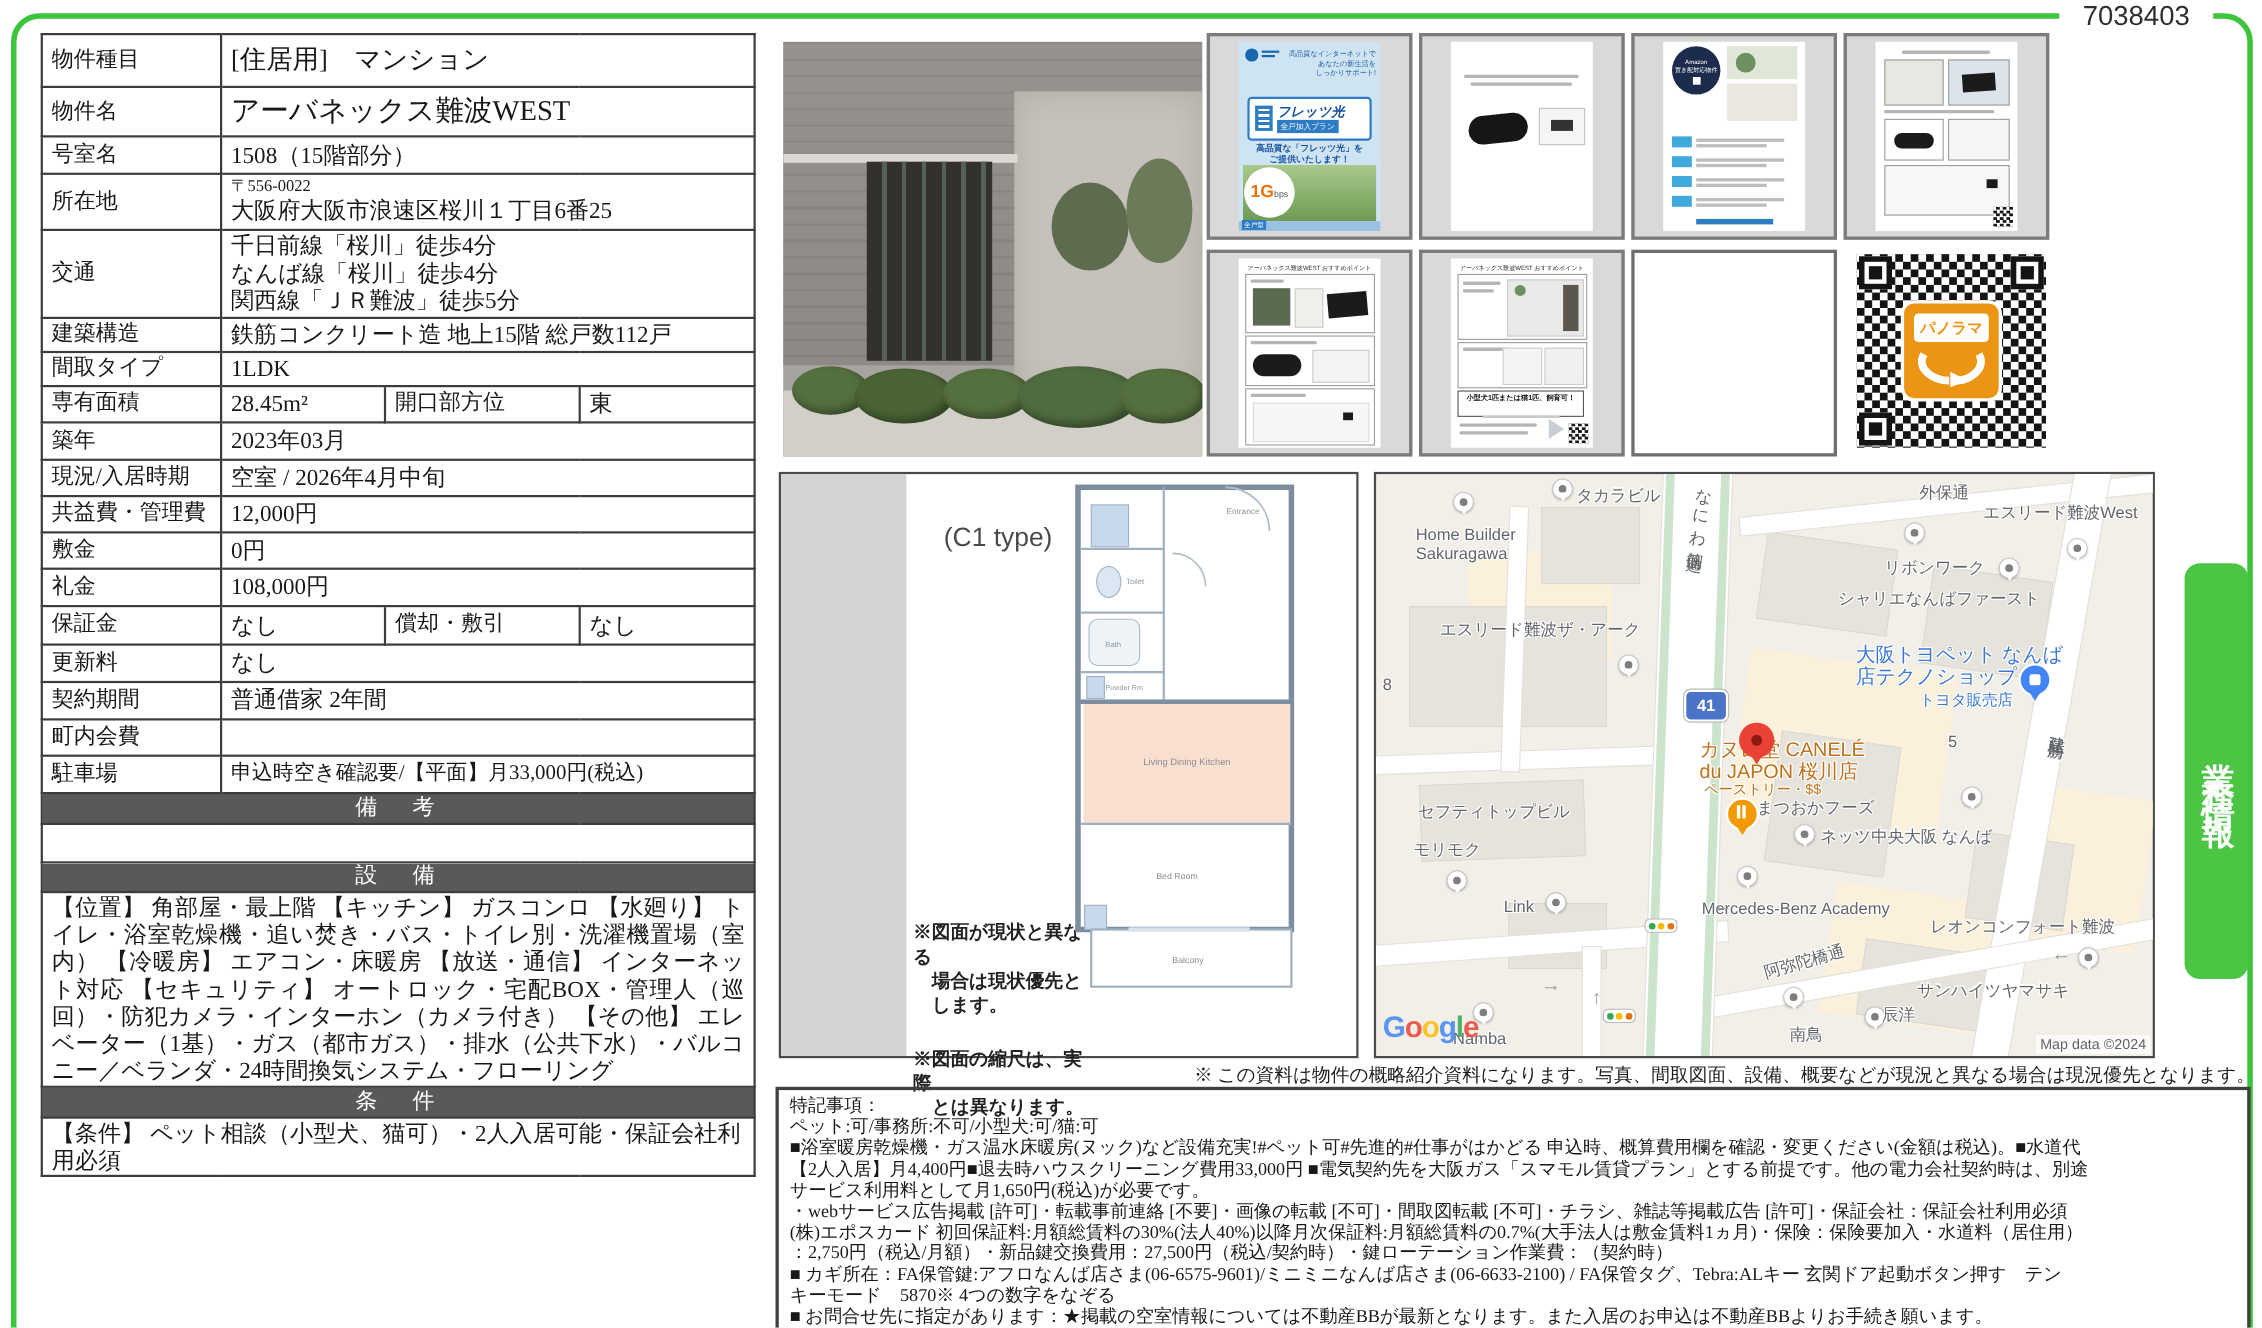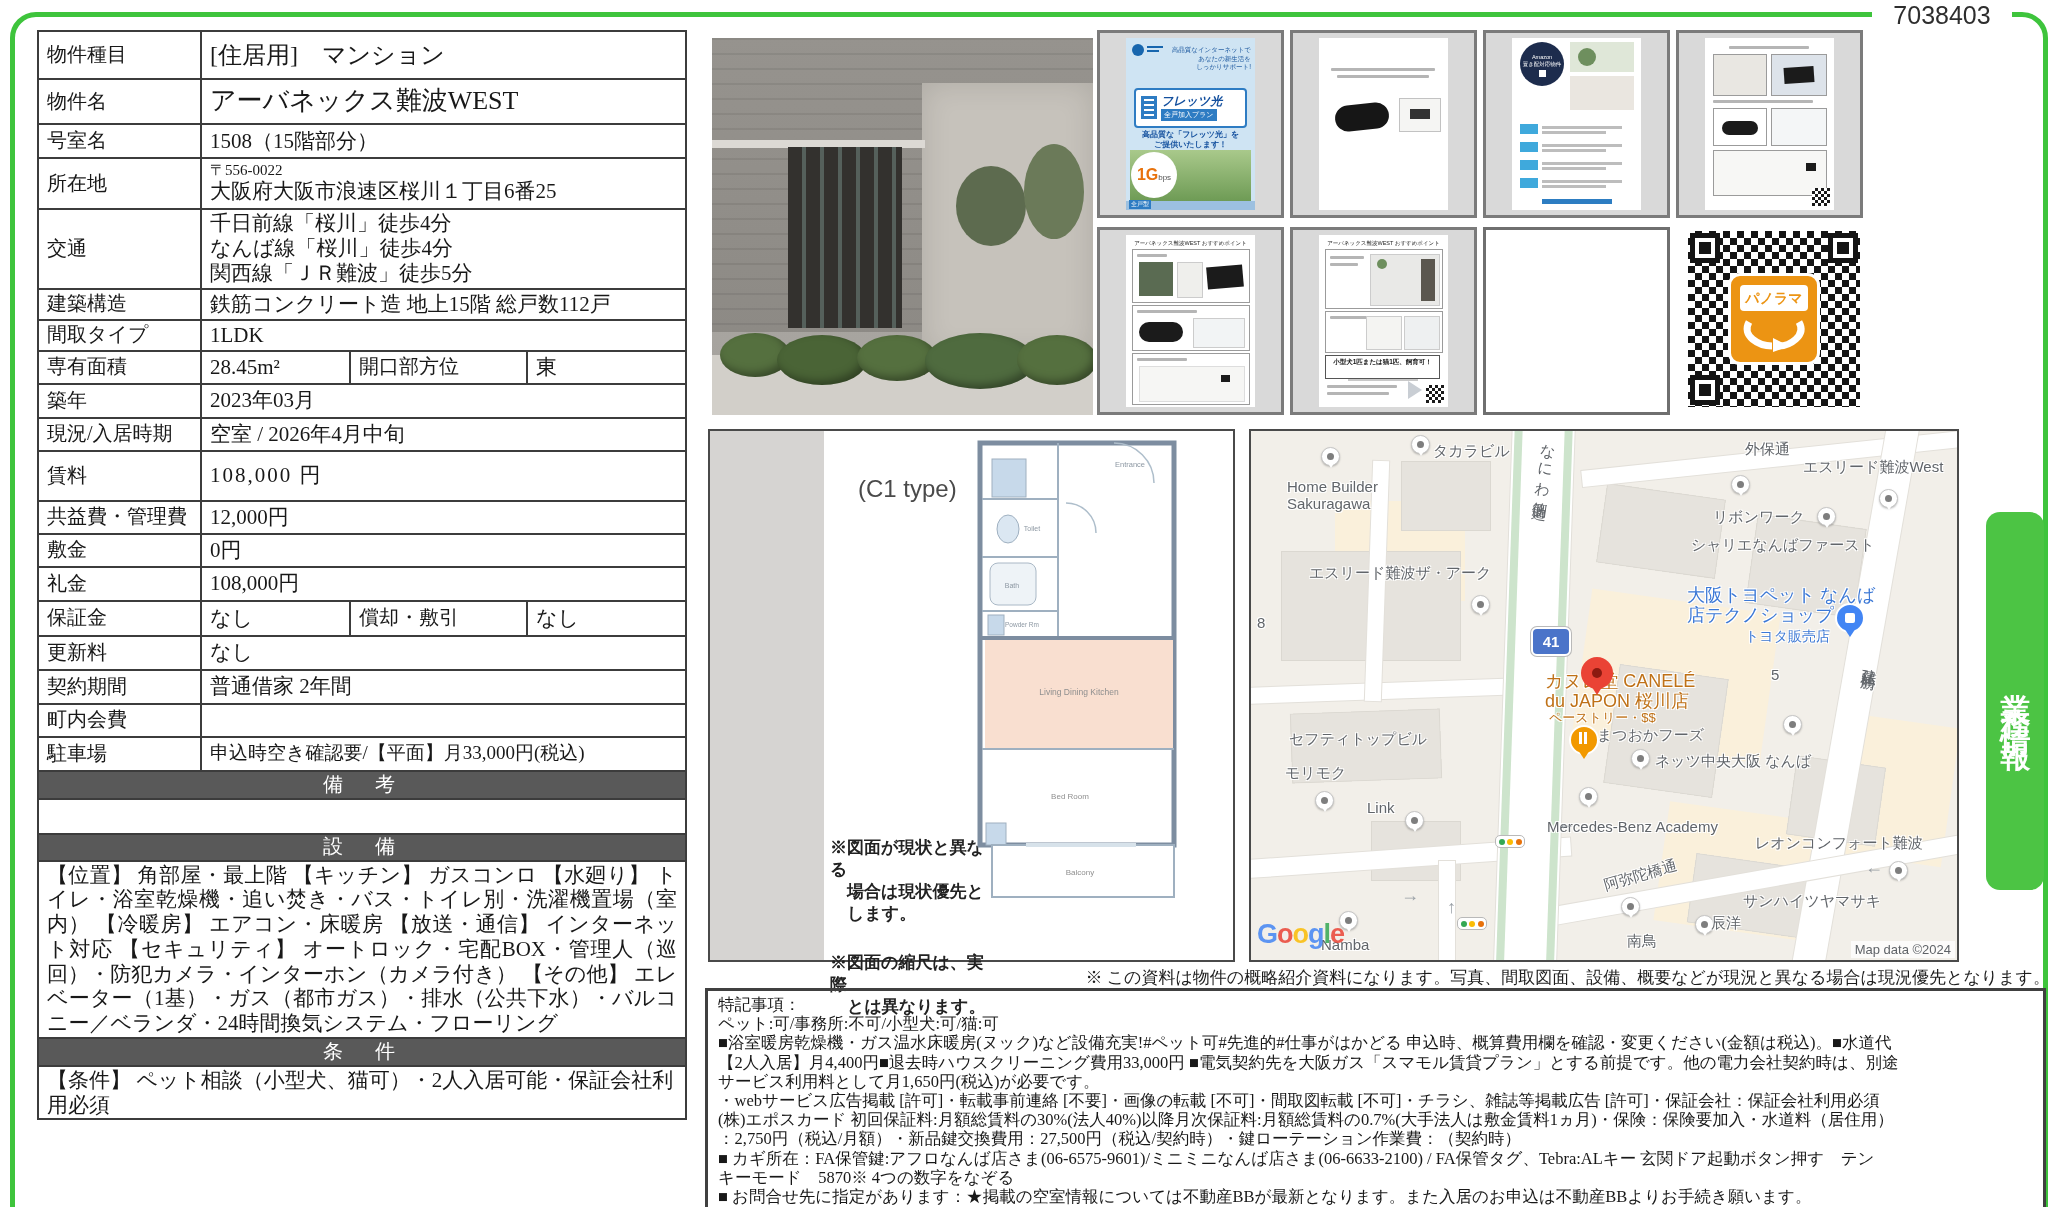--- a/index.html
+++ b/index.html
@@ -199,24 +199,20 @@
           <td>東</td>
         </tr>
     <tr style="height:34px">
           <td class="lab">築年</td>
           <td colspan="3">2023年03月</td>
         </tr>
     <tr style="height:33px">
           <td class="lab">現況/入居時期</td>
           <td colspan="3">空室 / 2026年4月中旬</td>
         </tr>
-    <tr style="height:50px">
-          <td class="lab">賃料</td>
-          <td colspan="3" class="rent-big">108,000 円</td>
-        </tr>
     <tr style="height:33px">
           <td class="lab">共益費・管理費</td>
           <td colspan="3">12,000円</td>
         </tr>
     <tr style="height:33px">
           <td class="lab">敷金</td>
           <td colspan="3">0円</td>
         </tr>
     <tr style="height:34px">
           <td class="lab">礼金</td>
@@ -523,36 +519,36 @@
     <div class="shield" style="left:280px;top:196px">41</div>
 
     <div style="position:absolute;inset:0">
         <div class="ml" style="left: 182px; top: 12px;">タカラビル</div>
         <div class="ml" style="left: 36px; top: 48px;">Home Builder
 Sakuragawa</div>
         <div class="ml" style="left: 494px; top: 10px; text-align: right;">外保通</div>
         <div class="ml" style="left: 552px; top: 28px;">エスリード難波West</div>
         <div class="ml vert" style="left: 286px; top: 2px; transform: rotate(8deg);">なにわ筋側道</div>
         <div class="ml" style="left: 462px; top: 78px;">リボンワーク</div>
-        <div class="ml" style="left: 440px; top: 106px;">シャリエなんばファースト</div>
+        <div class="ml" style="left: 420px; top: 106px;">シャリエなんばファースト</div>
         <div class="ml" style="left: 58px; top: 134px;">エスリード難波ザ・アーク</div>
         <div class="ml blue" style="left: 436px; top: 154px; font-size: 18px;">大阪トヨペット なんば
 店テクノショップ</div>
         <div class="ml blue" style="left: 494px; top: 198px; font-size: 14px;">トヨタ販売店</div>
         <div class="ml" style="left: 6px; top: 184px;">8</div>
         <div class="ml" style="left: 520px; top: 236px;">5</div>
         <div class="ml vert" style="left: 612px; top: 226px; transform: rotate(10deg);">建弘橋筋</div>
         <div class="ml orange" style="left: 294px; top: 240px; font-size: 18px;">カヌレ堂 CANELÉ
 du JAPON 桜川店</div>
         <div class="ml orange" style="left: 298px; top: 280px; font-size: 13px;">ペーストリー・$$</div>
         <div class="ml" style="left: 38px; top: 300px;">セフティトップビル</div>
         <div class="ml" style="left: 346px; top: 296px;">まつおかフーズ</div>
         <div class="ml" style="left: 34px; top: 334px;">モリモク</div>
         <div class="ml" style="left: 404px; top: 322px;">ネッツ中央大阪 なんば</div>
-        <div class="ml" style="left: 116px; top: 369px;">Link</div>
+        <div class="ml" style="left: 116px; top: 386px;">Link</div>
         <div class="ml" style="left: 296px; top: 388px;">Mercedes-Benz Academy</div>
         <div class="ml" style="left: 504px; top: 404px;">レオンコンフォート難波</div>
         <div class="ml" style="left: 352px; top: 436px; transform: rotate(-16deg);">阿弥陀橋通</div>
         <div class="ml" style="left: 492px; top: 462px;">サンハイツヤマサキ</div>
         <div class="ml" style="left: 460px; top: 484px;">辰洋</div>
         <div class="ml" style="left: 376px; top: 502px; text-align: right;">南鳥</div>
         <div class="ml" style="left: 70px; top: 506px;">Namba</div>
         <div class="ml arrow" style="left: 306px; top: 382px;">←</div>
         <div class="ml arrow" style="left: 614px; top: 426px;">←</div>
         <div class="ml arrow" style="left: 150px; top: 454px;">→</div>

